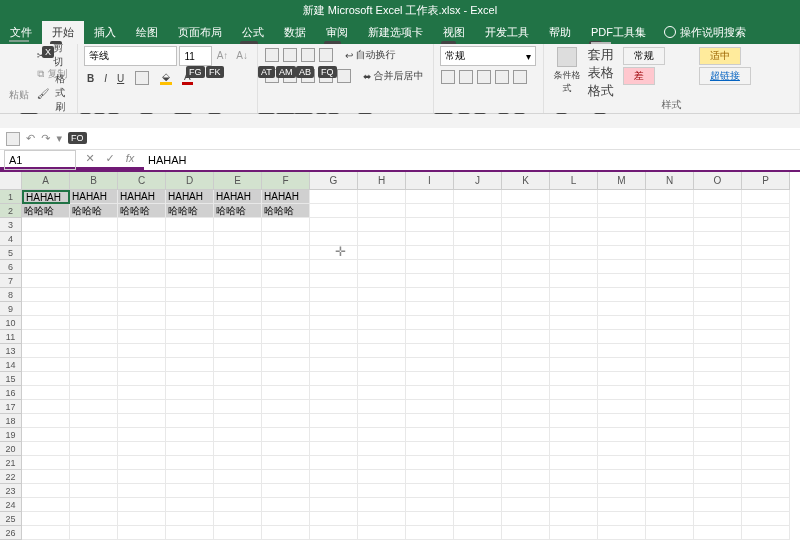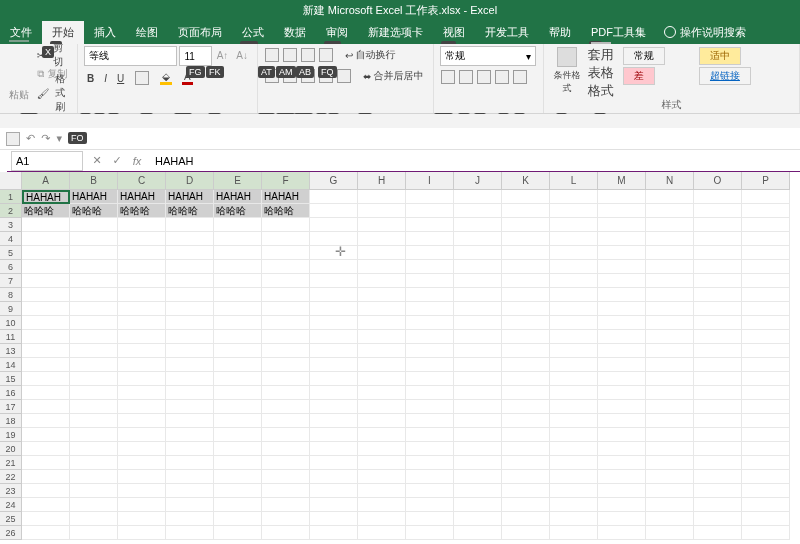--- a/index.html
+++ b/index.html
@@ -30,21 +30,21 @@
 .mini-sq { width: 14px; height: 14px; border: 1px solid #999; background: #eee; margin: 1px; display: inline-block; }
 
 
 .ktrow { height: 14px; background: #f3f3f3; position: relative; }
 
 
 .qat { height: 22px; background: #fff; border-bottom: 1px solid #e0e0e0; display: flex; align-items: center; padding: 0 6px; gap: 6px; position: relative; }
 .qat-ico { width: 14px; height: 14px; border: 1px solid #aaa; background: #eee; }
 
 
-.fbar { height: 22px; background: #fff; border-bottom: 1px solid #701a75; display: flex; align-items: center; margin-left: 7px; }
+.fbar { height: 22px; background: #fff; border-bottom: 5px solid #701a75; display: flex; align-items: flex-start; }
 .namebox { width: 72px; height: 20px; border: 1px solid #ccc; margin-left: 4px; padding: 0 4px; display: flex; align-items: center; font-size: 11px; }
 .fb-btns { display: flex; gap: 4px; margin: 0 6px; }
 .fb-btn { width: 16px; height: 16px; display: flex; align-items: center; justify-content: center; color: #888; font-size: 11px; }
 .fb-input { flex: 1; height: 20px; border: none; padding: 0 4px; font-size: 11px; }
 
 
 .sheet { position: relative; }
 .colhdr { display: flex; height: 18px; }
 .corner { width: 22px; background: #f0f0f0; border-right: 1px solid #ccc; border-bottom: 1px solid #ccc; }
 .ch { width: 48px; background: #f0f0f0; border-right: 1px solid #ccc; border-bottom: 1px solid #ccc; text-align: center; font-size: 10px; color: #555; line-height: 18px; }

